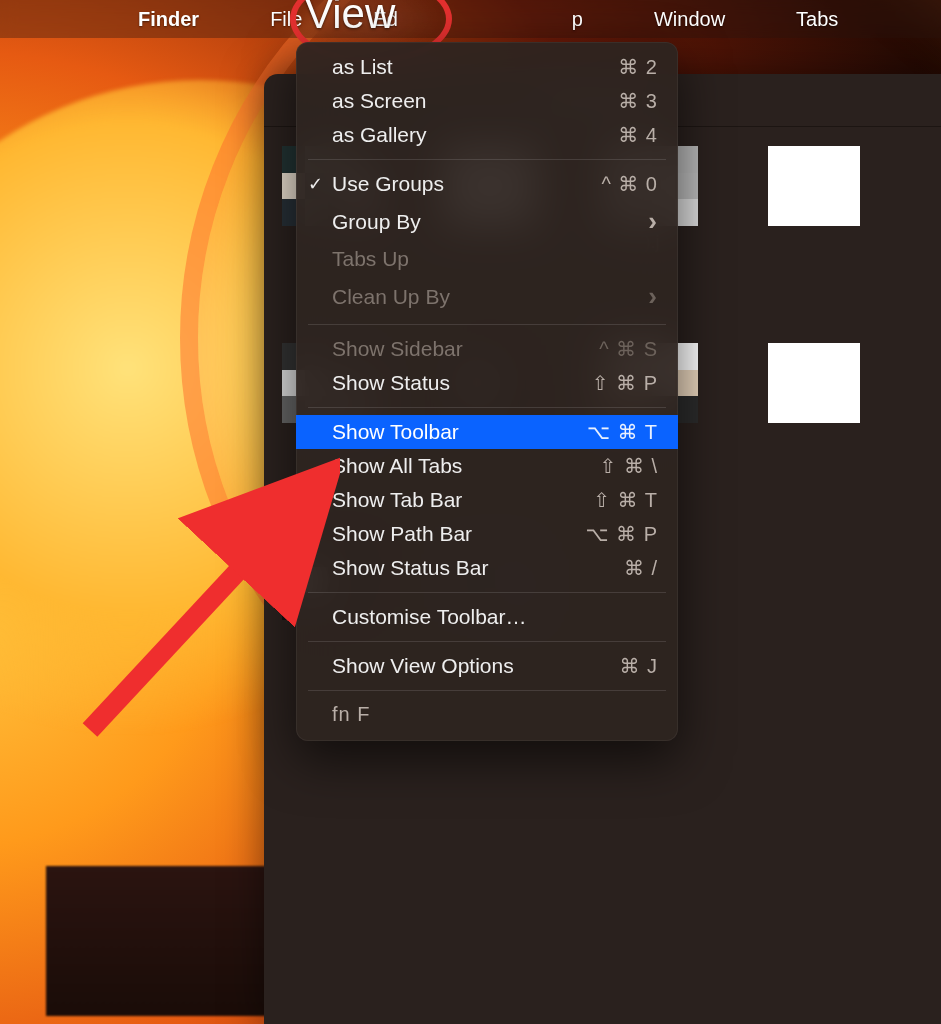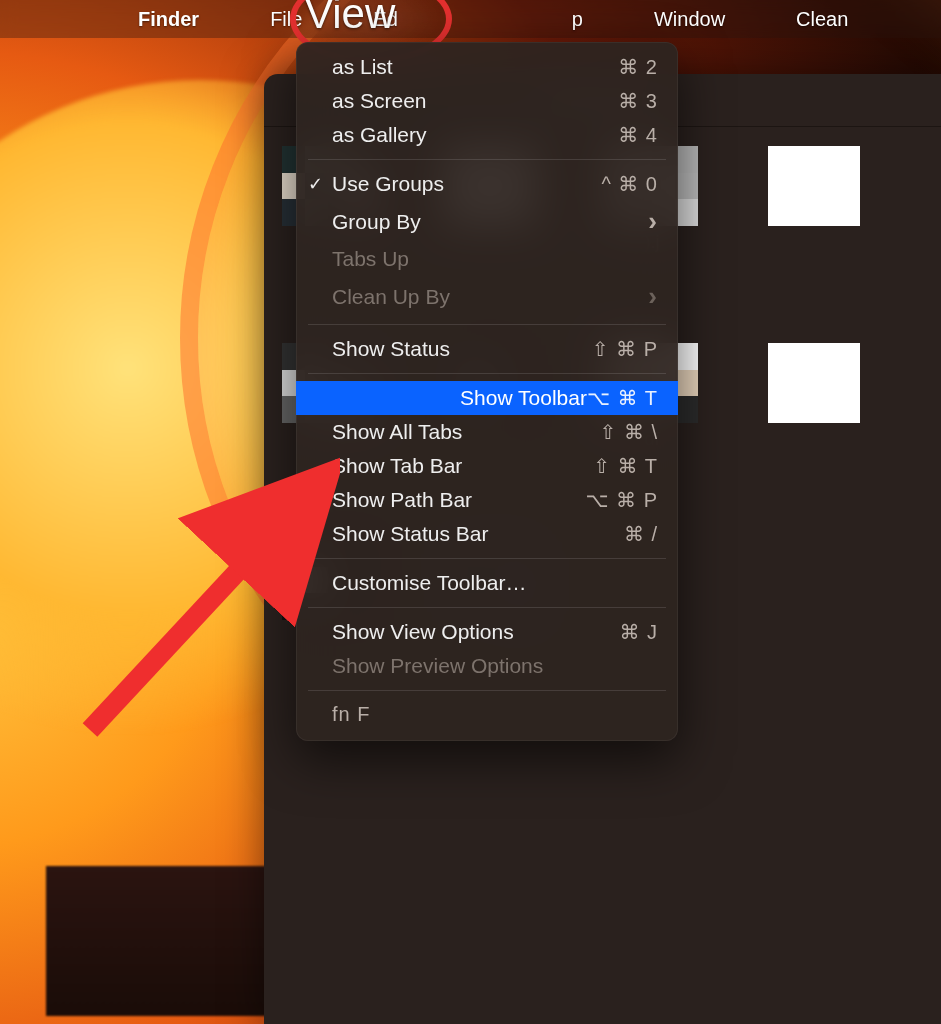--- a/index.html
+++ b/index.html
@@ -46,21 +46,21 @@
   
   #dropdown{position:absolute;left:296px;top:42px;width:382px;border-radius:12px;
     background:rgba(46,36,32,.94);backdrop-filter:blur(20px);
     box-shadow:0 18px 50px rgba(0,0,0,.6),0 0 0 1px rgba(255,255,255,.05) inset;
     padding:8px 0 10px;z-index:40;color:#eee;font-size:21px;}
   .mi{display:flex;align-items:center;padding:5px 20px 5px 36px;position:relative;cursor:default;}
   .mi .lbl{flex:1;white-space:nowrap;}
   .mi .sc{color:#b9afa8;font-size:20px;letter-spacing:1px;font-weight:400;}
   .mi.disabled{color:#7d736c;}
   .mi.disabled .sc{color:#6c625b;}
-  .mi.selected{background:#0a63ff;color:#fff;text-align:right;}
+  .mi.selected{background:#0a63ff;color:#fff;}
   .mi.selected .sc{color:#e8f0ff;}
   .mi .check{position:absolute;left:12px;font-size:18px;}
   .sep{height:1px;background:rgba(255,255,255,.12);margin:7px 12px;}
   
   #arrow{position:absolute;z-index:50;left:70px;top:430px;pointer-events:none;}
   
   #footer-strip{position:absolute;left:46px;top:866px;width:230px;height:150px;
     background:linear-gradient(#2b1410,#1a0c08);filter:blur(1px);}
 </style>
 </head>
@@ -272,21 +272,21 @@
 </div>
 
 <div id="menubar">
   <span class="apple item"></span>
   <span class="bold item">Finder</span>
   <span class="item">File</span>
   <span class="item">Ed</span>
   <span class="item" style="opacity:0">View</span>
   <span class="item" style="margin-left:34px">p</span>
   <span class="item">Window</span>
-  <span class="item">Clean</span>
+  <span class="item">Tabs</span>
 </div>
 
 <div id="view-highlight"></div>
 <div id="view-big">View</div>
 
 <div id="dropdown">
     <div class="mi">
       <span class="lbl">as List</span>
       <span class="sc">⌘ 2</span>
     </div>
@@ -309,20 +309,24 @@
       <span class="sc" style="font-size: 26px; font-weight: 700;">›</span>
     </div>
     <div class="mi disabled">
       <span class="lbl">Tabs Up</span>
     </div>
     <div class="mi disabled">
       <span class="lbl">Clean Up By</span>
       <span class="sc" style="font-size: 26px; font-weight: 700;">›</span>
     </div>
     <div class="sep"></div>
+    <div class="mi disabled">
+      <span class="lbl">Show Sidebar</span>
+      <span class="sc">^ ⌘ S</span>
+    </div>
     <div class="mi">
       <span class="lbl">Show Status</span>
       <span class="sc">⇧ ⌘ P</span>
     </div>
     <div class="sep"></div>
     <div class="mi selected">
       <span class="lbl">Show Toolbar</span>
       <span class="sc">⌥ ⌘ T</span>
     </div>
     <div class="mi">
@@ -342,23 +346,20 @@
       <span class="sc">⌘ /</span>
     </div>
     <div class="sep"></div>
     <div class="mi">
       <span class="lbl">Customise Toolbar…</span>
     </div>
     <div class="sep"></div>
     <div class="mi">
       <span class="lbl">Show View Options</span>
       <span class="sc">⌘ J</span>
-    </div>
-    <div class="mi disabled">
-      <span class="lbl">Show Preview Options</span>
     </div>
     <div class="sep"></div>
     <div class="mi">
       <span class="sc">fn F</span>
     </div>
   </div>
 
 <svg id="arrow" width="270" height="320">
   <defs>
     <marker id="ah" markerWidth="8" markerHeight="8" refX="6" refY="4" orient="auto">

